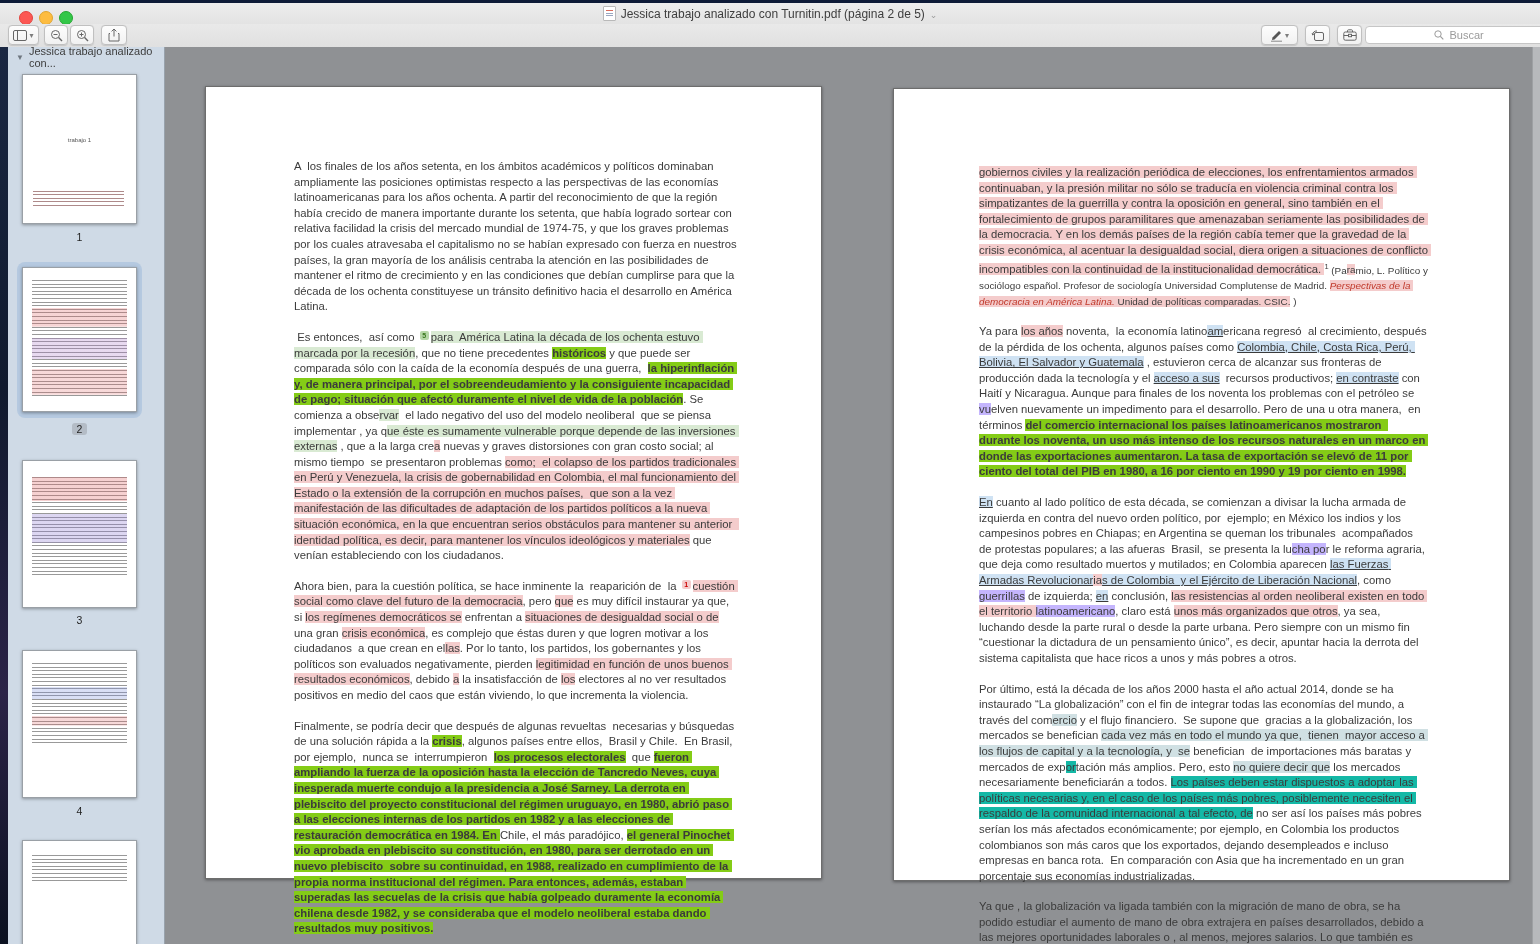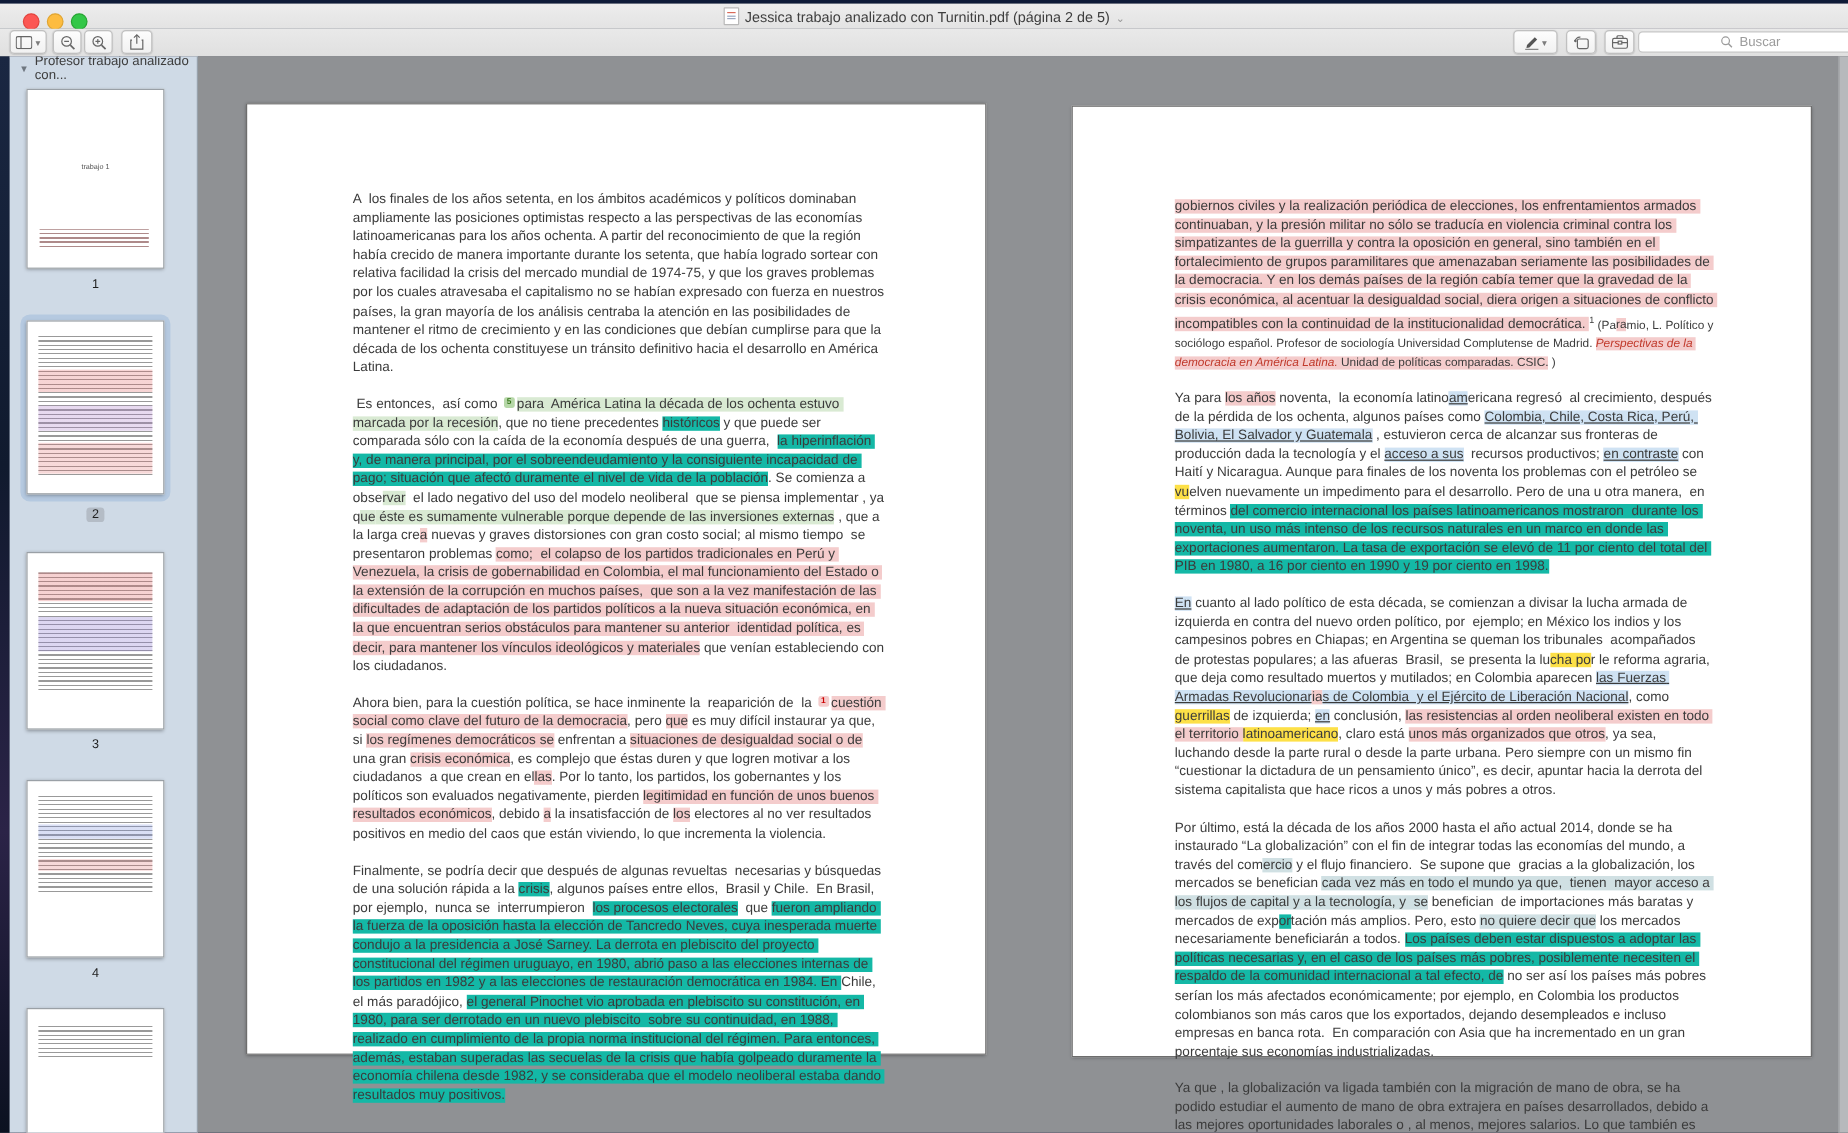--- a/index.html
+++ b/index.html
@@ -72,24 +72,24 @@
   .main{position:absolute;left:165px;right:0;top:47px;bottom:0;background:#8f9194;}
   .vtrack{position:absolute;right:0;top:0;width:7px;bottom:0;background:#b7b9bc;border-left:1px solid #9da0a3;}
   .page{position:absolute;width:617px;height:793px;background:#fff;border:1px solid #6d6d6d;
     box-shadow:0 1px 3px rgba(0,0,0,.4);box-sizing:border-box;}
   .page-left{left:40px;top:39px;padding:72px 84px 0 88px;}
   .page-right{left:728px;top:41px;padding:76px 81px 0 85px;}
   .doc-title{font-size:11.6px;font-weight:bold;color:#2d2d2d;text-align:center;margin:0 0 16px 0;line-height:15px;}
   .para{font-size:11.3px;line-height:15.6px;color:#3b3b3b;margin:0 0 15px 0;white-space:pre-wrap;}
   .hl-green{background:#d9ead3;}
   .hl-red{background:#f4cccc;}
-  .hl-magenta{background:#14b8a6;}
+  .hl-magenta{background:#84cc16;font-weight:bold;}
   .hl-blue{background:#cfe2f3;text-decoration:underline;}
   .hl-teal{background:#d0e0e3;}
-  .hl-purple{background:#fde047;}
+  .hl-purple{background:#c4b5fd;}
   .hl-orange{background:#14b8a6;}
   .fn{font-size:9.9px;}
   .sup{vertical-align:super;font-size:7.5px;}
   .italic{font-style:italic;}
   .redtext{color:#c0392b;}
   .chip{display:inline-block;font-weight:bold;font-size:7px;line-height:9px;min-width:6px;
     padding:0 1.5px;border-radius:2px;text-align:center;vertical-align:3px;margin:0 2px;}
   .chip-green{background:#b6d7a8;color:#38761d;}
   .chip-pink{background:#f4cccc;color:#cc0000;}
 </style>
@@ -170,21 +170,21 @@
     </svg>
     <input type="text" placeholder="Buscar" style="">
   </div>
 </div>
 
 <div class="wallpaper-left"></div>
 
 <div class="sidebar">
   <div class="sb-header">
     <span class="sb-tri">▼</span>
-    <span>Profesor trabajo analizado con...</span>
+    <span>Jessica trabajo analizado con...</span>
   </div>
 
   <div class="thumb-page" style="left:14px;top:27px;width:115px;height:150px;">
     <div class="t-caption">trabajo 1</div>
     <div class="t1meta"></div>
   </div>
   <div class="pagenum" style="top:184px;"><span>1</span></div>
 
   <div class="thumb-sel" style="left:9px;top:215px;width:125px;height:156px;"></div>
   <div class="thumb-page tfill t2f" style="left:14px;top:220px;width:115px;height:145px;"></div>

